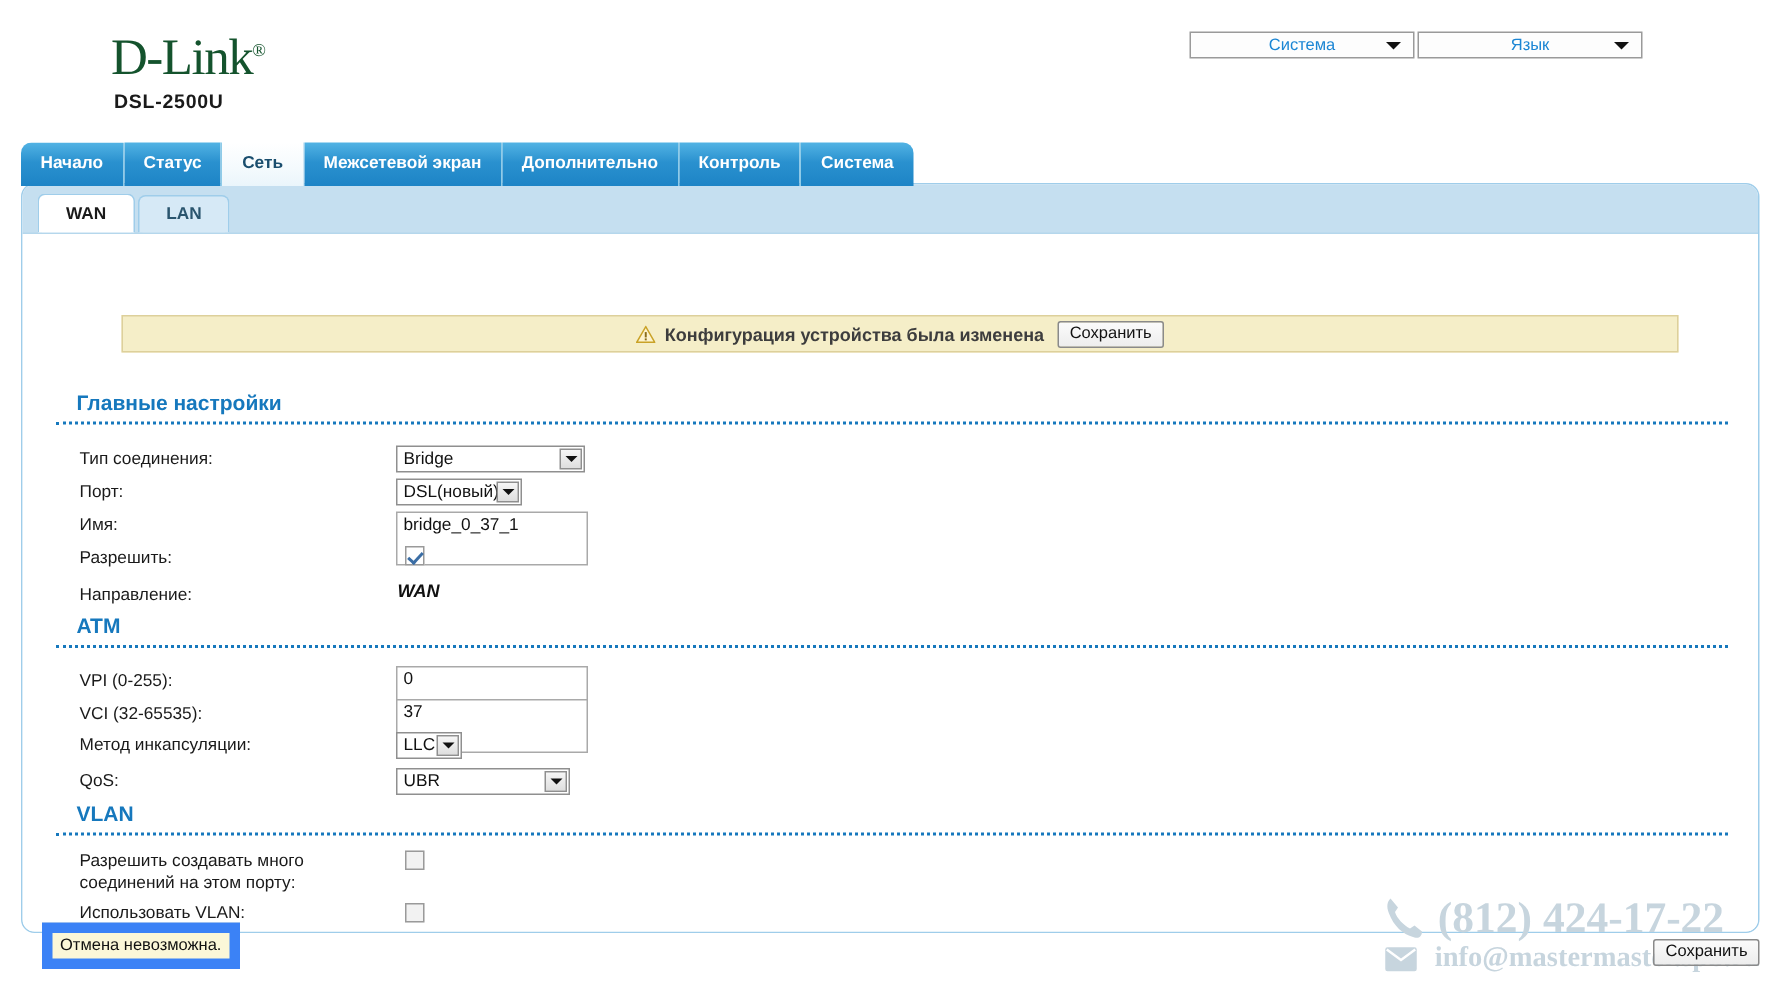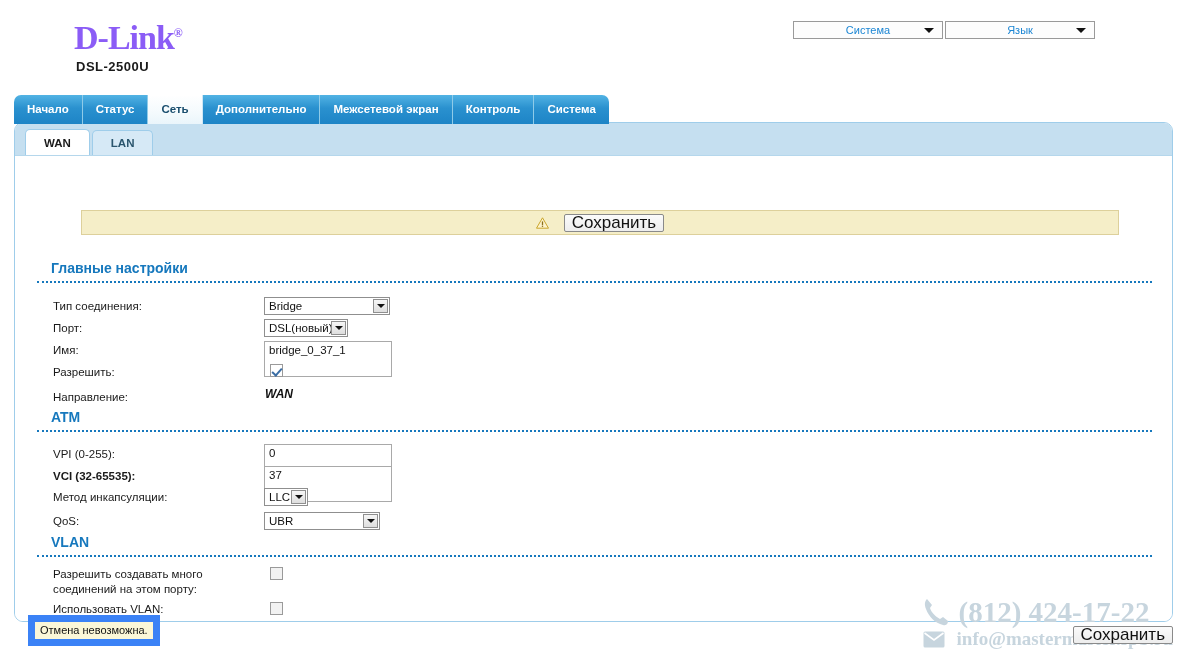--- a/index.html
+++ b/index.html
@@ -24,23 +24,23 @@
     width: 1187px; height: 88px;
   }
   #logo-block {
     position: absolute;
     left: 74px; top: 16px;
     width: 200px;
   }
   #brand-logo {
     font-family: "Liberation Serif", serif;
     font-size: 34px;
-    font-weight: bold;
+    font-weight: normal;
     letter-spacing: -1px;
-    color: #8b5cf6;
+    color: #14532d;
     line-height: 34px;
     text-shadow: 0 1px 0 #ffffff;
   }
   #brand-logo .reg {
     font-size: 12px;
     vertical-align: super;
     letter-spacing: 0;
   }
   #model-name {
     margin-top: 4px;
@@ -187,21 +187,21 @@
     position: relative;
     top: 0px;
   }
   #notice-text {
     font-size: 12px;
     font-weight: bold;
     color: #3d3d3d;
   }
   .btn {
     font-family: "Liberation Sans", sans-serif;
-    font-size: 17px;
+    font-size: 11px;
     color: #111111;
     background: linear-gradient(to bottom, #fbfbfb 0%, #ededed 100%);
     border: 1px solid #8a8a8a;
     border-radius: 2px;
     padding: 1px 7px 2px 7px;
     line-height: 13px;
     box-sizing: border-box;
     white-space: nowrap;
   }
   #notice-save-btn { margin-left: 9px; }
@@ -366,22 +366,22 @@
       <span>Язык</span>
       <span class="tri"></span>
     </div>
   </div>
 </div>
 
 <div id="main-tabs">
   <div class="main-tab">Начало</div>
   <div class="main-tab">Статус</div>
   <div class="main-tab active">Сеть</div>
+  <div class="main-tab">Межсетевой экран</div>
   <div class="main-tab">Дополнительно</div>
-  <div class="main-tab">Межсетевой экран</div>
   <div class="main-tab">Контроль</div>
   <div class="main-tab">Система</div>
 </div>
 
 <div id="panel">
 
   <div id="panel-head">
     <div id="sub-tabs">
       <div class="sub-tab active">WAN</div>
       <div class="sub-tab">LAN</div>
@@ -389,20 +389,21 @@
   </div>
 
   <div id="panel-body">
 
     <div id="notice-bar">
       <svg id="notice-warn-icon" viewBox="0 0 16 14">
         <path d="M8 0.6 L15.4 13.4 L0.6 13.4 Z" fill="#fdf3cd" stroke="#c9a227" stroke-width="1.2"></path>
         <rect x="7.2" y="5" width="1.6" height="4.4" fill="#8a6d1a"></rect>
         <rect x="7.2" y="10.2" width="1.6" height="1.6" fill="#8a6d1a"></rect>
       </svg>
+      <span id="notice-text">Конфигурация устройства была изменена</span>
       <span class="btn" id="notice-save-btn">Сохранить</span>
     </div>
 
     <div class="section-title" style="top:104px;">Главные настройки</div>
     <div class="section-rule" style="top:125px;"></div>
 
     <div class="row-label" style="left:38px; top:143px;">Тип соединения:</div>
     <div class="field-select" style="left:249px; top:141px; width:126px;">
       <span>Bridge</span>
       <span class="sel-btn">
@@ -426,21 +427,21 @@
 
     <div class="row-label" style="left:38px; top:234px;">Направление:</div>
     <div class="static-value" style="left:250px; top:231px;">WAN</div>
 
     <div class="section-title" style="top:253px;">ATM</div>
     <div class="section-rule" style="top:274px;"></div>
 
     <div class="row-label" style="left:38px; top:291px;">VPI (0-255):</div>
     <div class="field-text" style="left:249px; top:288px; width:128px;">0</div>
 
-    <div class="row-label" style="left:38px; top:313px;font-weight:bold;">VCI (32-65535):</div>
+    <div class="row-label" style="left:38px; top:313px;">VCI (32-65535):</div>
     <div class="field-text" style="left:249px; top:310px; width:128px;">37</div>
 
     <div class="row-label" style="left:38px; top:334px;">Метод инкапсуляции:</div>
     <div class="field-select" style="left:249px; top:332px; width:44px;">
       <span>LLC</span>
       <span class="sel-btn">
           <i></i>
         </span>
     </div>
 

